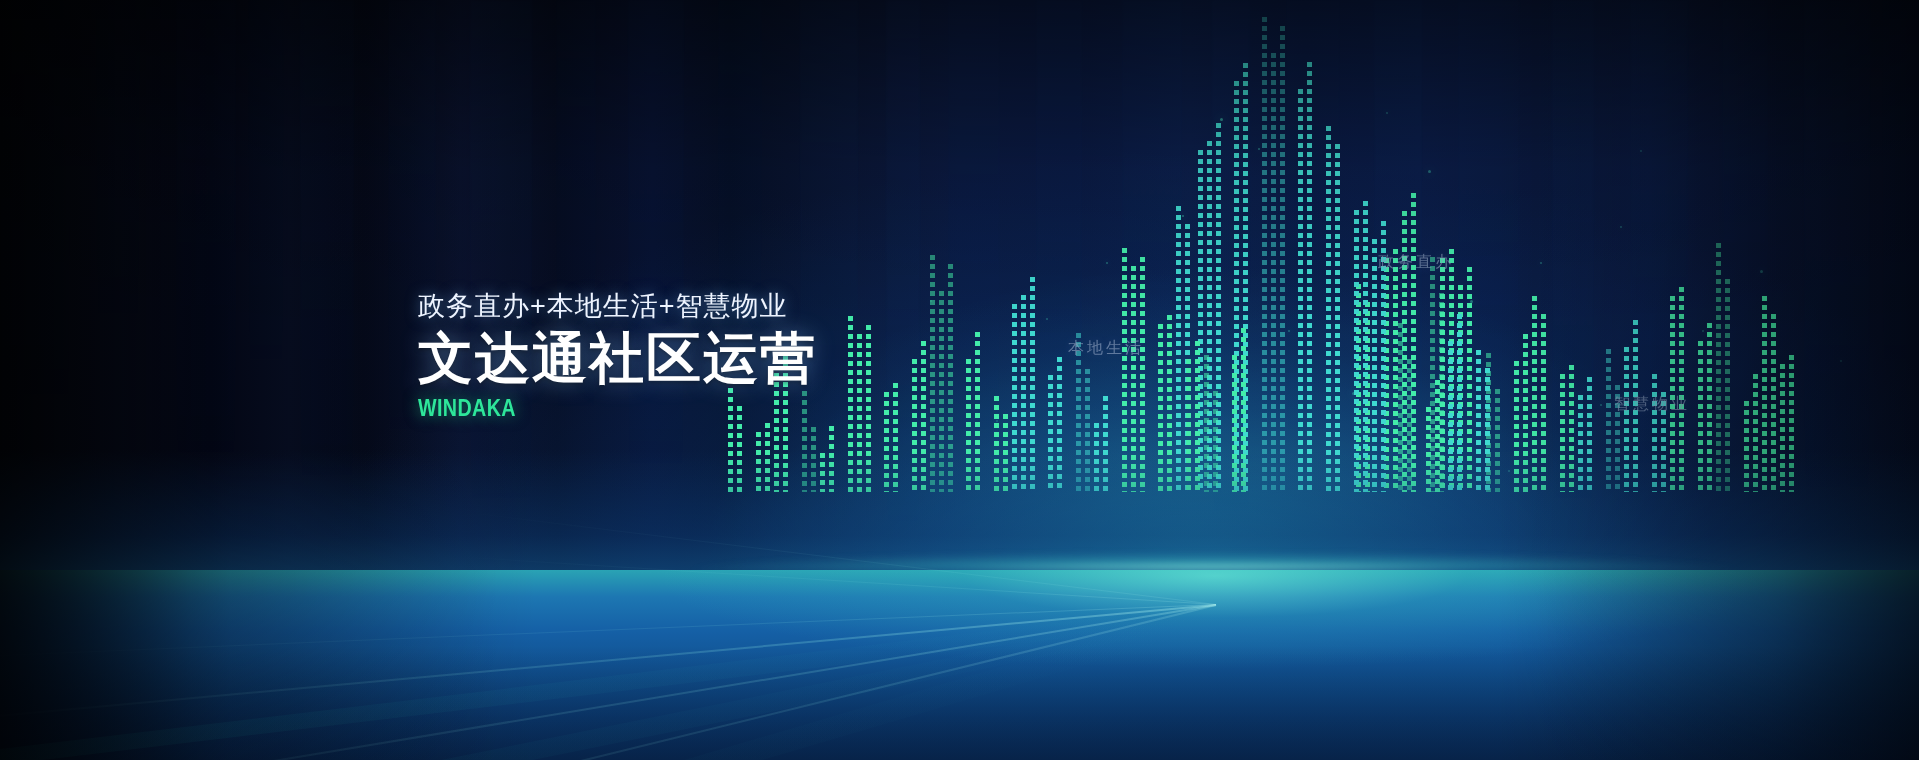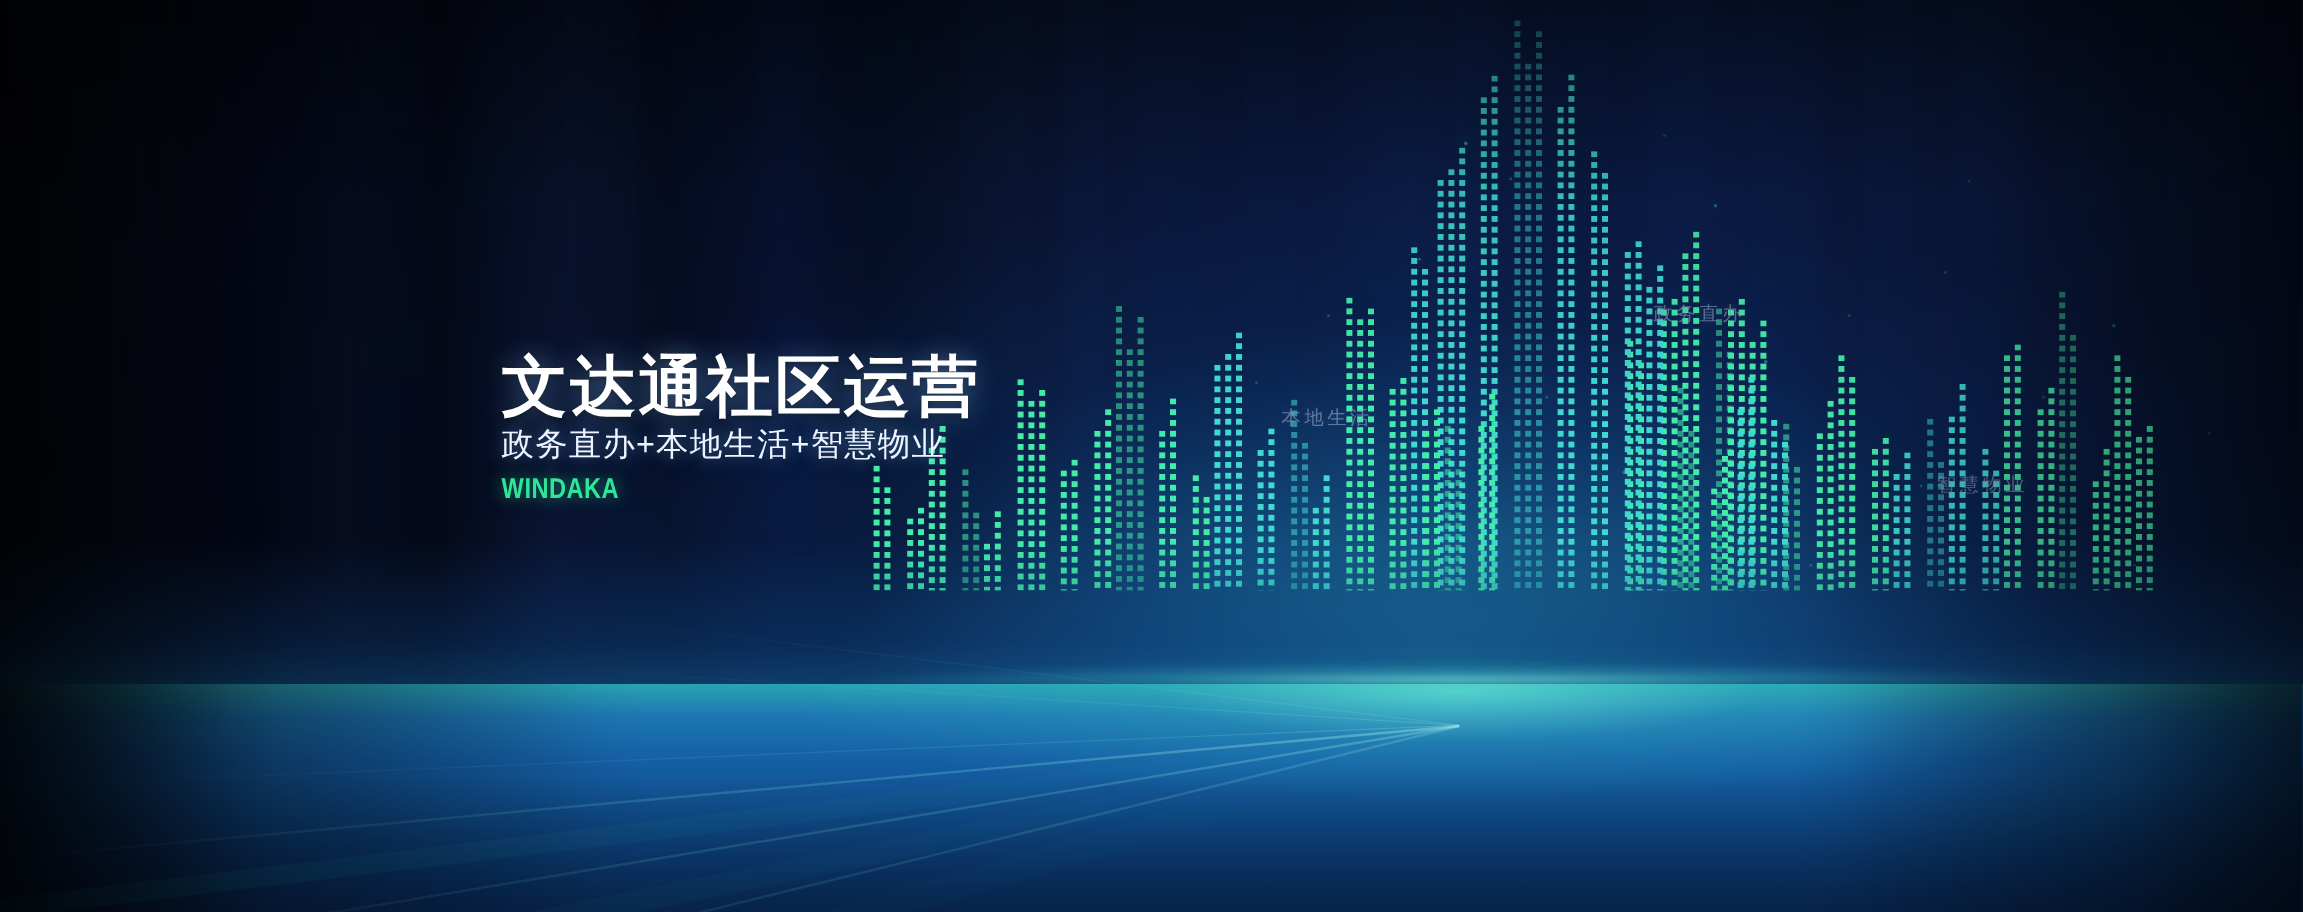--- a/index.html
+++ b/index.html
@@ -414,18 +414,18 @@
       <div class="ray" style="width: 1290px; height: 2px; left: -74px; top: 34px; transform: rotate(-9.4deg); opacity: 0.42;"></div>
       <div class="ray" style="width: 1290px; height: 2px; left: -74px; top: 34px; transform: rotate(-13.8deg); opacity: 0.3;"></div>
       <div class="ray" style="width: 1290px; height: 1px; left: -74px; top: 34px; transform: rotate(-2.4deg); opacity: 0.3;"></div>
       <div class="ray" style="width: 760px; height: 1px; left: 456px; top: 34px; transform: rotate(3.6deg); opacity: 0.26;"></div>
       <div class="ray" style="width: 760px; height: 1px; left: 456px; top: 34px; transform: rotate(7deg); opacity: 0.2;"></div>
     </div>
 
   <div class="layer" id="vignette"></div>
 
   <div id="copy">
+    <div id="subtitle">政务直办+本地生活+智慧物业</div>
     <div id="title">文达通社区运营</div>
-    <div id="subtitle">政务直办+本地生活+智慧物业</div>
     <div id="brand">WINDAKA</div>
   </div>
 
 </div>
 
 </body></html>

